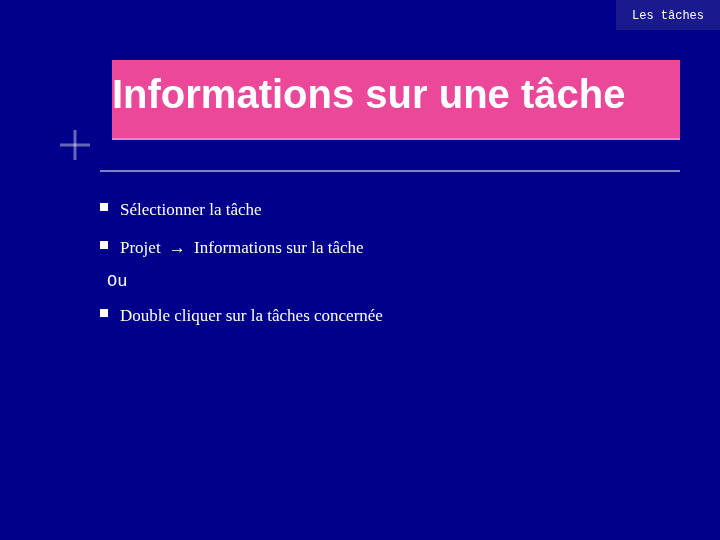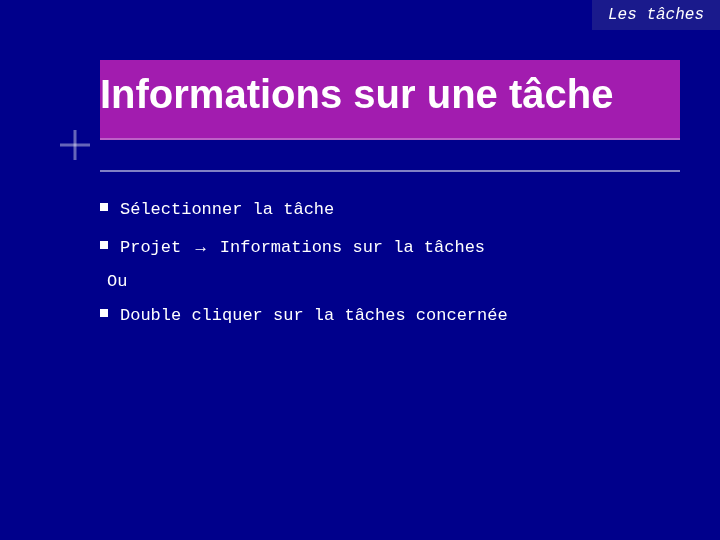--- a/index.html
+++ b/index.html
@@ -28,23 +28,22 @@
     .top-header {
       position: absolute;
       top: 0;
       right: 0;
       background-color: #1a1a8c;
       padding: 6px 16px;
       text-align: right;
     }
 
     .top-header-text {
-      font-size: 16px;
+      font-size: 12px;
       color: #ffffff;
-      font-style: italic;
     }
 
     
     .decorative-cross {
       position: absolute;
       top: 130px;
       left: 60px;
       width: 30px;
       height: 30px;
     }
@@ -73,24 +72,25 @@
     .main-content {
       position: absolute;
       top: 60px;
       left: 100px;
       right: 40px;
       bottom: 40px;
     }
 
     
     .title-section {
-      background-color: #a21caf;
+      background-color: #ec4899;
       padding: 10px 0 20px 0;
       margin-bottom: 30px;
       border-bottom: 2px solid rgba(255,255,255,0.3);
+      margin-left: 12px;
     }
 
     .slide-title {
       font-size: 40px;
       font-weight: bold;
       color: #ffffff;
       font-family: Arial, sans-serif;
       line-height: 1.2;
     }
 
@@ -98,21 +98,21 @@
     .bullet-list {
       list-style: none;
       padding: 0;
     }
 
     .bullet-list li {
       display: flex;
       align-items: flex-start;
       margin-bottom: 12px;
       font-size: 17px;
-      font-family: Liberation Mono, monospace;
+      font-family: Liberation Serif, serif;
       line-height: 1.5;
       text-align: right;
     }
 
     .bullet-square {
       display: inline-block;
       width: 8px;
       height: 8px;
       background-color: #ffffff;
       margin-right: 12px;
@@ -166,21 +166,21 @@
     <ul class="bullet-list">
       <li>
         <span class="bullet-square"></span>
         <span>Sélectionner la tâche</span>
       </li>
       <li>
         <span class="bullet-square"></span>
         <span>
           <span>Projet</span>
           <span class="arrow"> → </span>
-          <span>Informations sur la tâches</span>
+          <span>Informations sur la tâche</span>
         </span>
       </li>
     </ul>
 
     <p class="ou-text">Ou</p>
 
     <ul class="bullet-list">
       <li>
         <span class="bullet-square"></span>
         <span>Double cliquer sur la tâches concernée</span>

